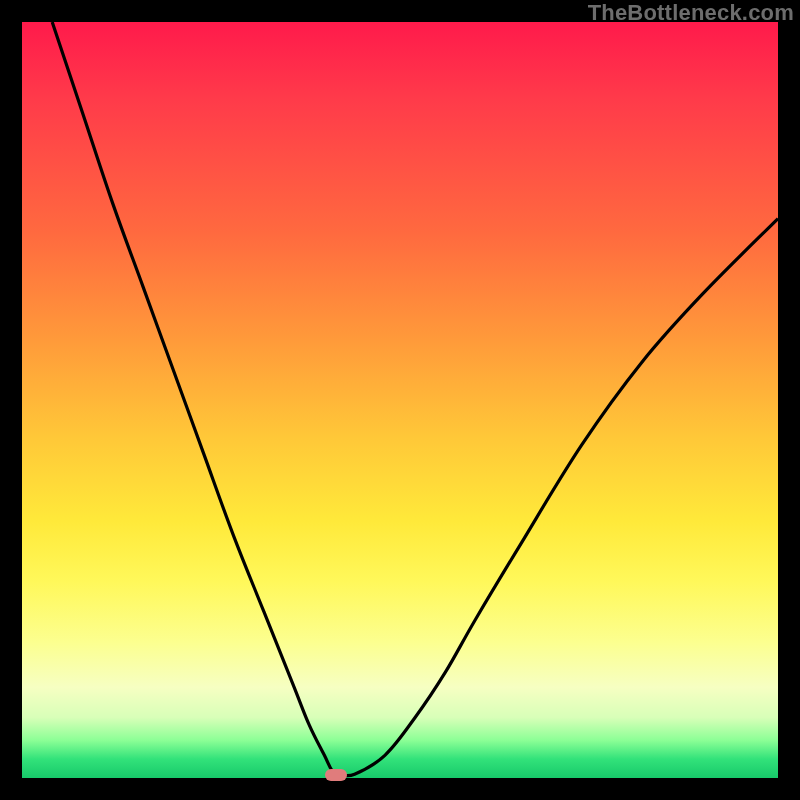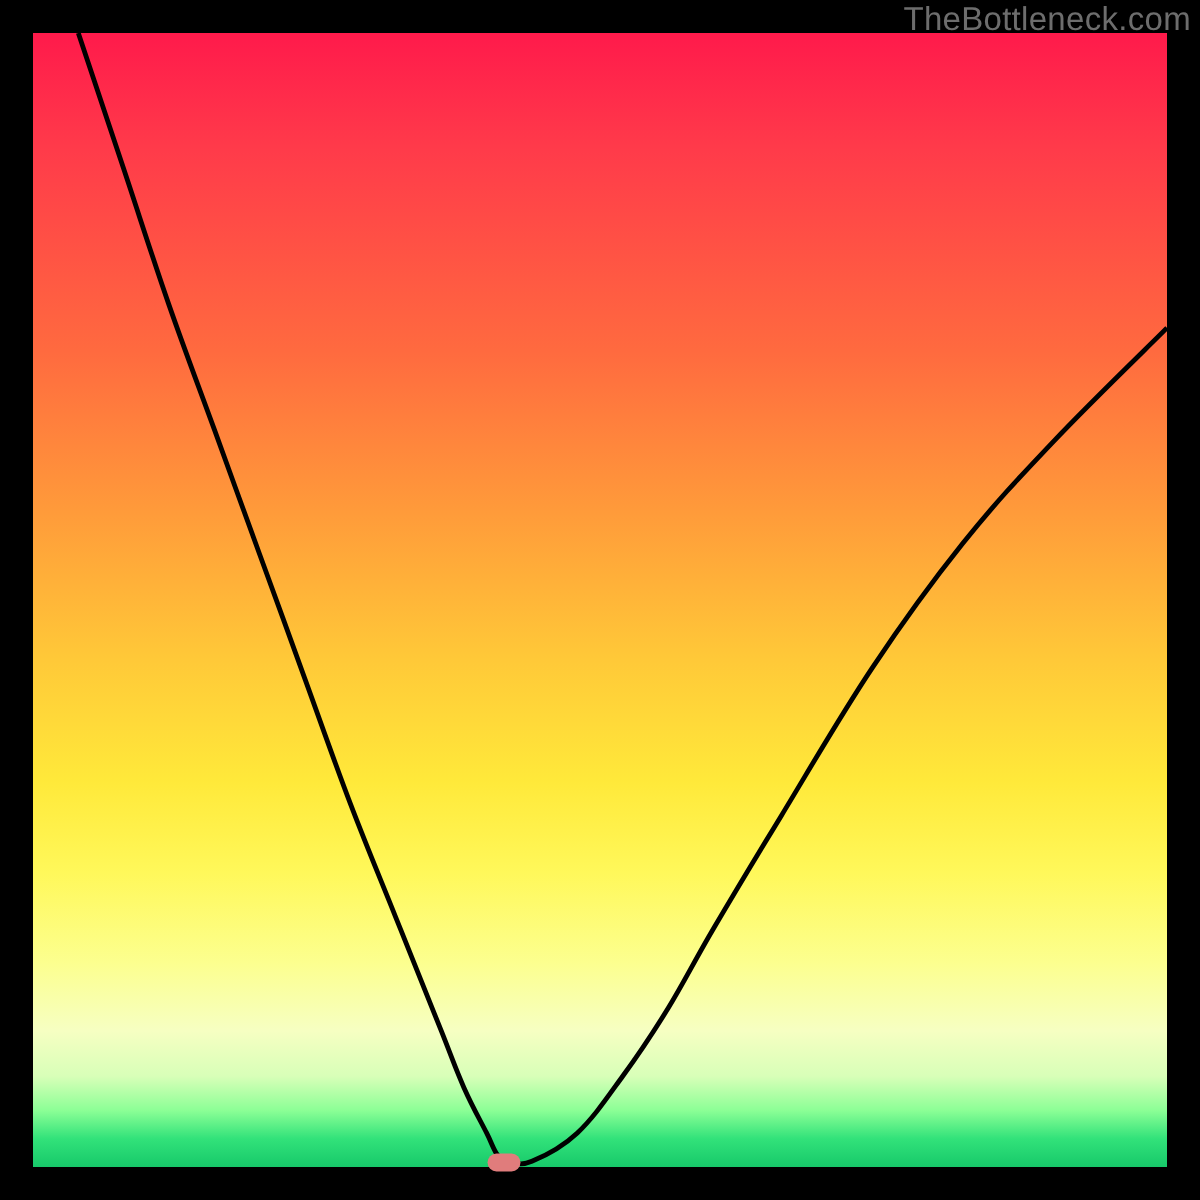--- a/index.html
+++ b/index.html
@@ -41,21 +41,21 @@
       #32e27a 97.5%,
       #17c96a 100%
     );
   }
   .watermark {
     position: absolute;
     top: 0px;
     right: 6px;
     color: #6d6d6d;
     font-size: 22px;
-    font-weight: 400;
+    font-weight: 700;
     letter-spacing: 0.2px;
     user-select: none;
   }
   svg.curve {
     position: absolute;
     left: 0;
     top: 0;
     width: 756px;
     height: 756px;
     overflow: visible;

